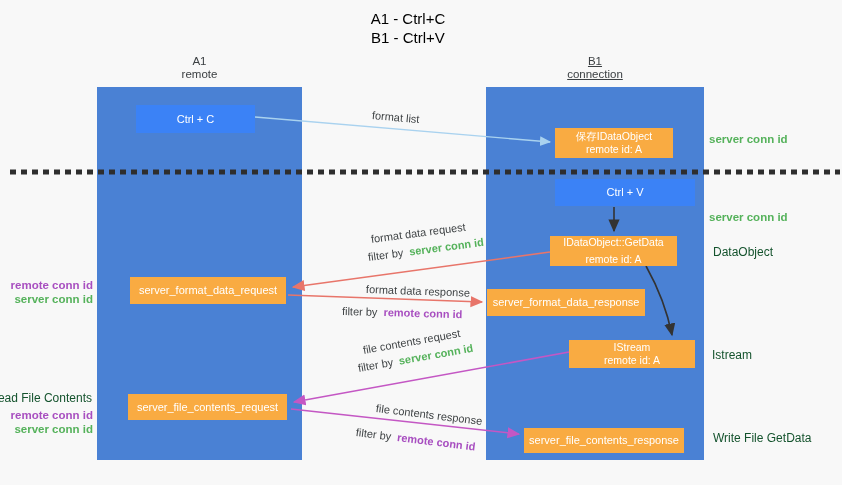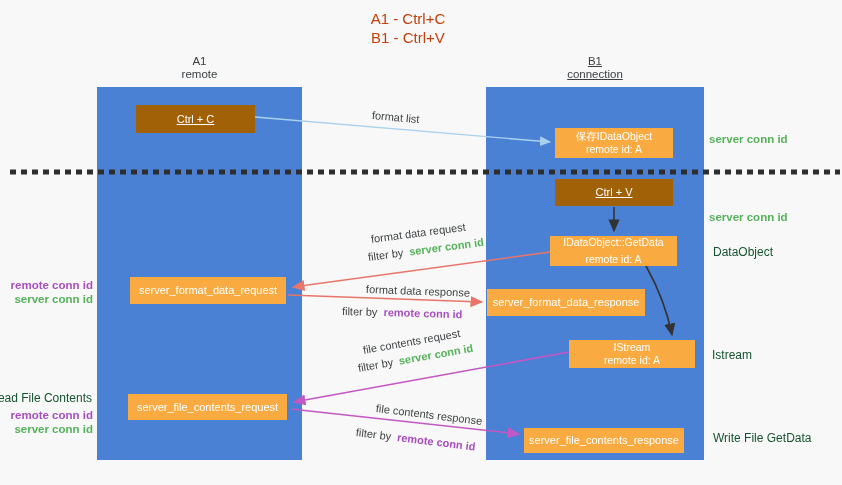--- a/index.html
+++ b/index.html
@@ -1,39 +1,39 @@
 <!DOCTYPE html>
 <html><head>
 <meta charset="utf-8">
 <style>
   html,body{margin:0;padding:0;background:#f8f8f8;}
   .canvas{position:relative;width:842px;height:485px;background:#f8f8f8;overflow:hidden;
           font-family:"Liberation Sans",sans-serif;color:#3c4043;}
   .abs{position:absolute;}
 
-  .title{left:308px;top:9px;width:200px;text-align:center;font-size:15px;line-height:19px;color:#c2410c;}
+  .title{left:308px;top:9px;width:200px;text-align:center;font-size:15px;line-height:19px;color:#000000;}
   .lane-header{text-align:center;font-size:11.5px;line-height:13px;color:#3c4043;}
   .lane-a-header{left:97px;top:55px;width:205px;}
   .lane-b-header{left:486px;top:55px;width:218px;text-decoration:underline;}
 
   .lane{background:#4a81d4;}
   .lane-a{left:97px;top:87px;width:205px;height:373px;}
   .lane-b{left:486px;top:87px;width:218px;height:373px;}
 
   svg.arrows{left:0;top:0;pointer-events:none;}
 
   .node{display:flex;flex-direction:column;align-items:center;justify-content:center;
         color:#ffffff;text-align:center;font-size:11px;line-height:13px;}
   .node.small{font-size:10.5px;}
-  .green-node{background:#a16207;text-decoration:underline;}
+  .green-node{background:#3b82f6;}
   .orange-node{background:#f9ab42;}
 
   .n-ctrl-c{left:136px;top:105px;width:119px;height:28px;}
   .n-save-ido{left:555px;top:128px;width:118px;height:30px;}
-  .n-ctrl-v{left:555px;top:179px;width:118px;height:27px;}
+  .n-ctrl-v{left:555px;top:179px;width:140px;height:27px;}
   .n-getdata{left:550px;top:236px;width:127px;height:30px;justify-content:space-between;}
   .n-fmt-req{left:130px;top:277px;width:156px;height:27px;}
   .n-fmt-res{left:487px;top:289px;width:158px;height:27px;}
   .n-istream{left:569px;top:340px;width:126px;height:28px;}
   .n-file-req{left:128px;top:394px;width:159px;height:26px;}
   .n-file-res{left:524px;top:428px;width:160px;height:25px;}
 
   .edge-label{white-space:nowrap;font-size:11px;color:#3f4345;transform-origin:left center;}
   .key-green{color:#55b25b;font-weight:700;margin-left:3px;}
   .key-purple{color:#a84fc0;font-weight:700;margin-left:3px;}

